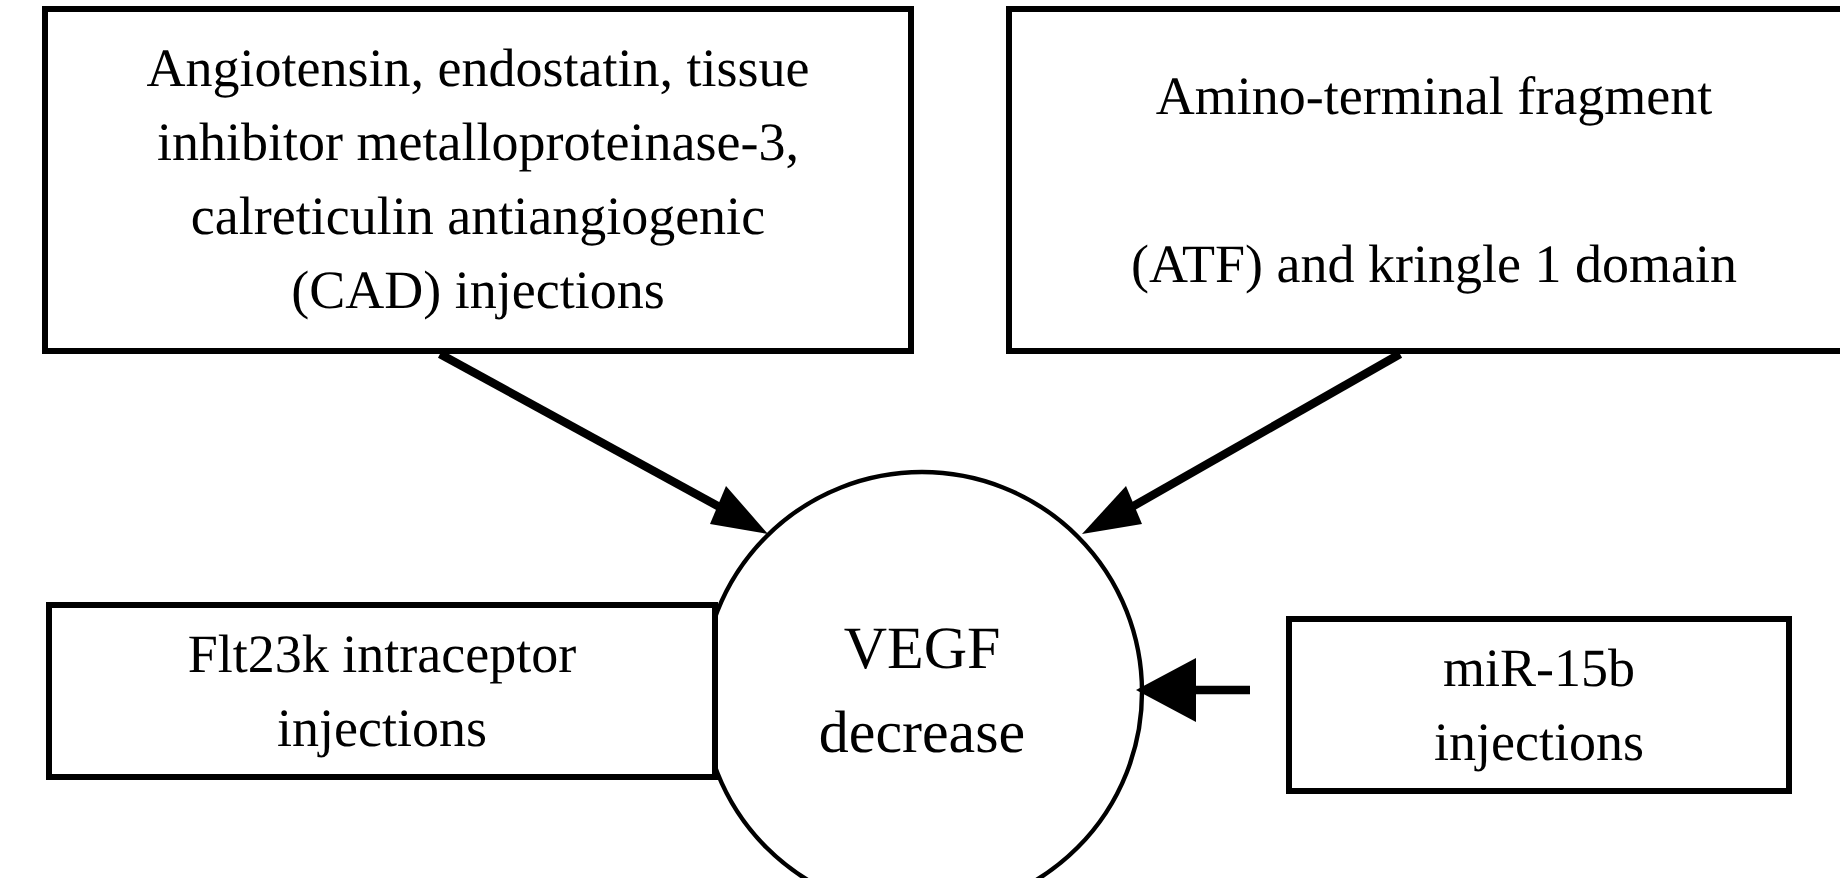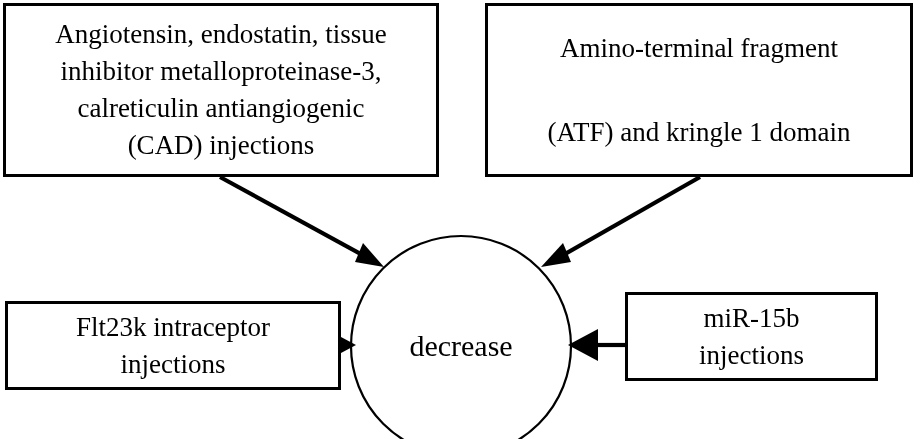--- a/index.html
+++ b/index.html
@@ -27,20 +27,21 @@
   .node-box {
     position: absolute;
     box-sizing: border-box;
     border: 3px solid #000000;
     background: #ffffff;
     display: flex;
     flex-direction: column;
     align-items: center;
     justify-content: center;
     text-align: center;
+    margin-left: 18px;
   }
   .node-line {
     display: block;
     white-space: nowrap;
     line-height: 37px;
     font-size: 27px;
     letter-spacing: 0px;
   }
   #box-cad {
     left: 3px;
@@ -56,21 +57,21 @@
     gap: 47px;
   }
   #box-flt23k {
     left: 5px;
     top: 301px;
     width: 336px;
     height: 89px;
   }
   #box-mir15b {
     left: 625px;
-    top: 292px;
+    top: 308px;
     width: 253px;
     height: 89px;
   }
   .center-label {
     position: absolute;
     left: 351px;
     top: 236px;
     width: 220px;
     height: 220px;
     display: flex;
@@ -110,20 +111,21 @@
       <polygon points="356,345 326,329 326,361" fill="#000000"></polygon>
     </g>
 
     <g>
       <line x1="625" y1="345" x2="596" y2="345" stroke="#000000" stroke-width="4.2" stroke-linecap="butt"></line>
       <polygon points="568,345 598,329 598,361" fill="#000000"></polygon>
     </g>
   </svg>
 
   <div class="center-label">
+    <span class="center-line">VEGF</span>
     <span class="center-line">decrease</span>
   </div>
 
   <div class="node-box" id="box-cad">
     <span class="node-line">Angiotensin, endostatin, tissue</span>
     <span class="node-line">inhibitor metalloproteinase-3,</span>
     <span class="node-line">calreticulin antiangiogenic</span>
     <span class="node-line">(CAD) injections</span>
   </div>
 

